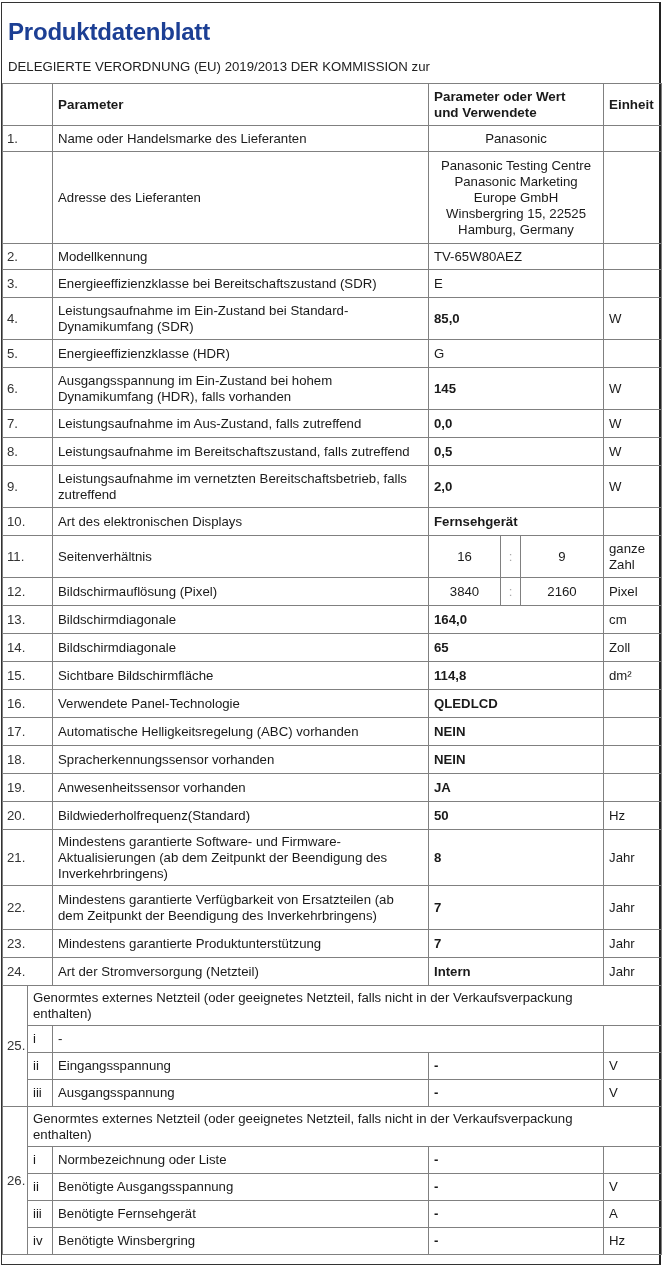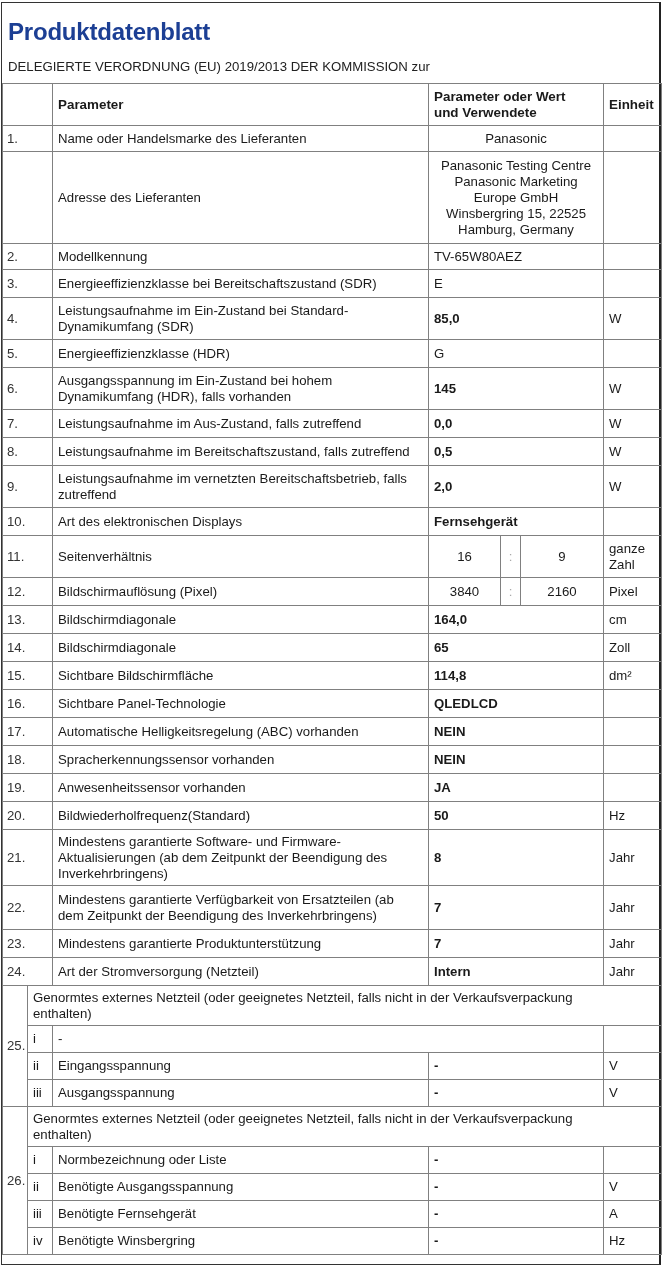--- a/index.html
+++ b/index.html
@@ -158,21 +158,21 @@
         <td>Zoll</td>
       </tr>
       <tr style="height:28px">
         <td colspan="2" class="num">15.</td>
         <td>Sichtbare Bildschirmfläche</td>
         <td colspan="3" class="r">114,8</td>
         <td>dm²</td>
       </tr>
       <tr style="height:28px">
         <td colspan="2" class="num">16.</td>
-        <td>Sichtbare Panel-Technologie</td>
+        <td>Verwendete Panel-Technologie</td>
         <td colspan="3" class="r">QLEDLCD</td>
         <td></td>
       </tr>
       <tr style="height:28px">
         <td colspan="2" class="num">17.</td>
         <td>Automatische Helligkeitsregelung (ABC) vorhanden</td>
         <td colspan="3" class="r">NEIN</td>
         <td></td>
       </tr>
       <tr style="height:28px">

